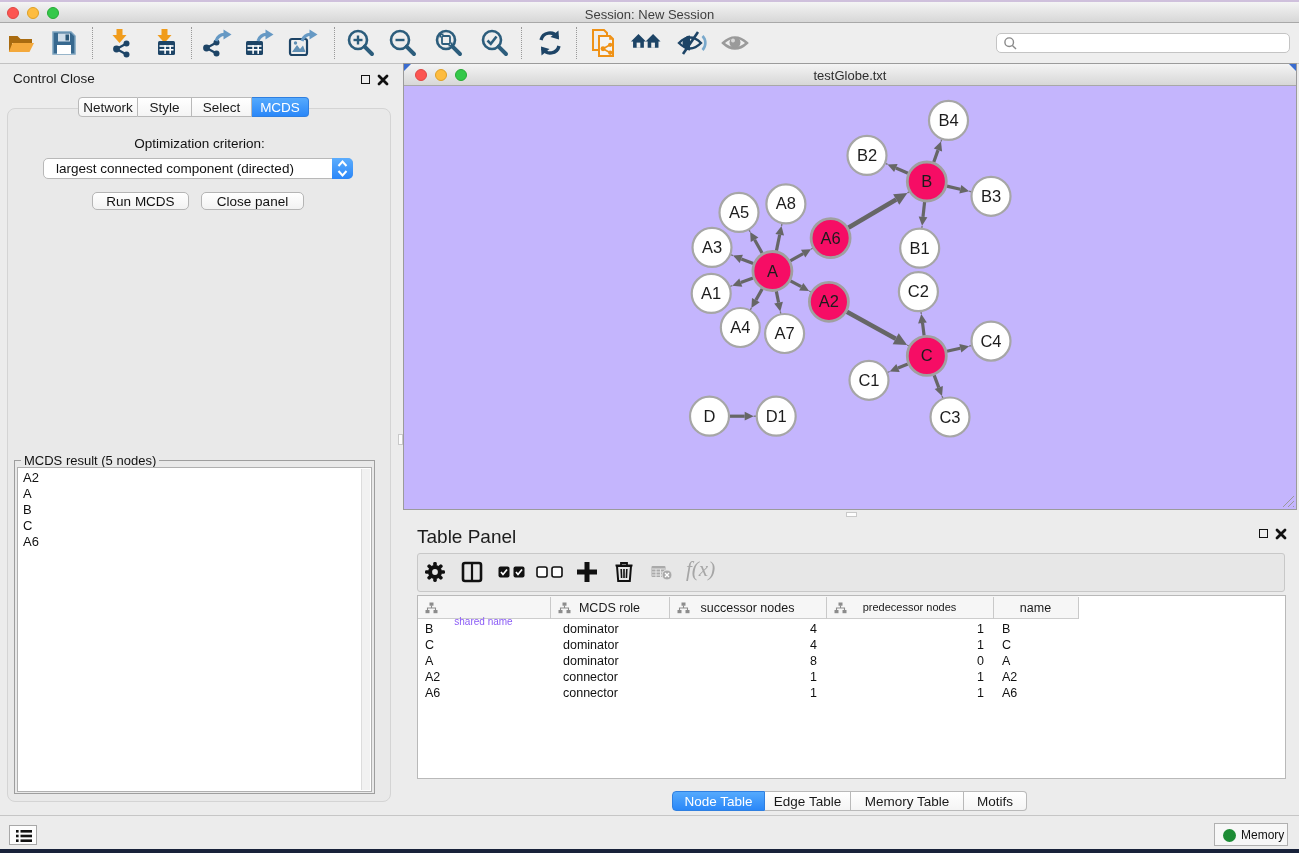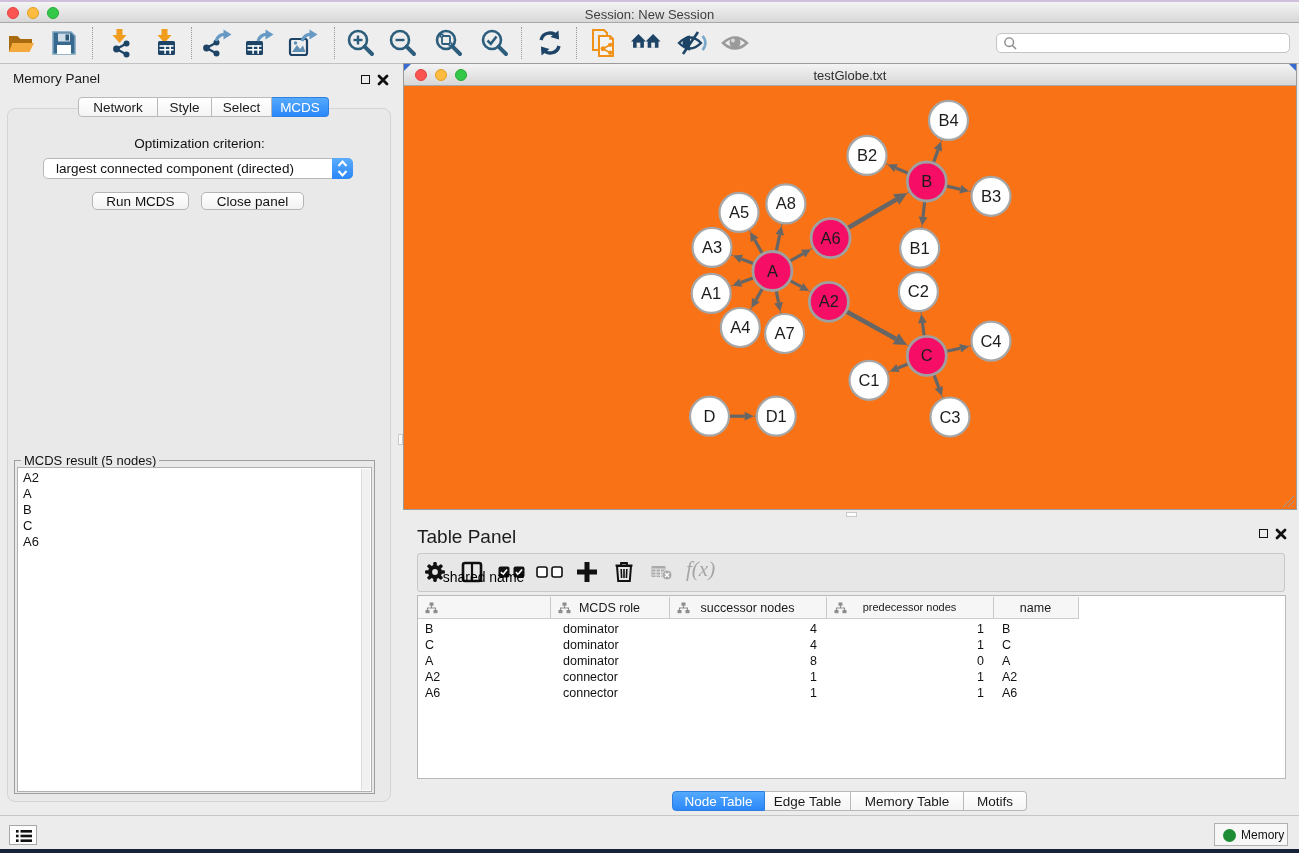--- a/index.html
+++ b/index.html
@@ -140,30 +140,30 @@
     <div style="position:absolute;left:521px;top:27px;height:32px;border-left:1px dotted #999"></div>
     <div style="position:absolute;left:576px;top:27px;height:32px;border-left:1px dotted #999"></div>
     <div style="position:absolute;left:996px;top:33px;width:294px;height:20px;background:#fff;border:1px solid #c4c4c4;border-radius:5px"></div>
     <svg style="position:absolute;left:1003px;top:36px" width="15" height="15" viewBox="0 0 15 15">
       <circle cx="6.2" cy="6.2" r="4.3" fill="none" stroke="#8a8a8a" stroke-width="1.4"></circle>
       <line x1="9.4" y1="9.4" x2="13" y2="13" stroke="#8a8a8a" stroke-width="1.4"></line>
     </svg>
   </div>
 
 <div class="abs" style="left:0;top:65px;width:399px;height:750px;background:#ececec">
-  <div class="abs" style="left:13px;top:6px;font-size:13.5px;color:#1c1c1c">Memory Panel</div>
+  <div class="abs" style="left:13px;top:6px;font-size:13.5px;color:#1c1c1c">Control Close</div>
   <div style="position:absolute;left:361px;top:10px;width:9px;height:9px;border:1.6px solid #111;box-sizing:border-box"></div>
     <svg style="position:absolute;left:377px;top:9px" width="12" height="12" viewBox="0 0 12 12">
       <path d="M2 2 L10 10 M10 2 L2 10" stroke="#111" stroke-width="2.8" stroke-linecap="round"></path>
     </svg>
 
   <div class="abs" style="left:7px;top:43px;width:384px;height:694px;background:#e9e9e9;border:1px solid #d4d4d4;border-radius:8px"></div>
 
   <div class="abs" style="left:78px;top:32px;height:20px;white-space:nowrap;font-size:0">
-    <span class="tabseg" style="width:80px;border-left:1px solid #b9b9b9;border-radius:4px 0 0 4px">Network</span><span class="tabseg" style="width:54px">Style</span><span class="tabseg" style="width:60px">Select</span><span class="tabseg tabsel" style="width:57px;border-radius:0 4px 4px 0">MCDS</span>
+    <span class="tabseg" style="width:60px;border-left:1px solid #b9b9b9;border-radius:4px 0 0 4px">Network</span><span class="tabseg" style="width:54px">Style</span><span class="tabseg" style="width:60px">Select</span><span class="tabseg tabsel" style="width:57px;border-radius:0 4px 4px 0">MCDS</span>
   </div>
   <div class="abs" style="left:0;top:71px;width:399px;text-align:center;font-size:13.5px;color:#111">Optimization criterion:</div>
 
   <div class="abs" style="left:43px;top:93px;width:310px;height:21px;background:#fff;border:1px solid #b8b8b8;border-radius:5px">
     <div class="abs" style="left:12px;top:2px;font-size:13.5px;color:#111">largest connected component (directed)</div>
     <div class="abs" style="right:-1px;top:-1px;width:21px;height:21px;border-radius:0 5px 5px 0;background:linear-gradient(#5cadfd,#2a86f8)">
       <svg width="21" height="21" viewBox="0 0 21 21">
           <path d="M6.5 8 L10.5 3.5 L14.5 8 M6.5 13 L10.5 17.5 L14.5 13" stroke="#fff" stroke-width="2" fill="none"></path>
         </svg>
     </div>
@@ -173,21 +173,21 @@
 
   <div class="abs" style="left:14px;top:395px;width:361px;height:334px;border:1px solid #9e9e9e">
     <div class="abs" style="left:6px;top:-8px;background:#e9e9e9;padding:0 3px;font-size:13px;color:#111">MCDS result (5 nodes)</div>
     <div class="abs" style="left:2px;top:6px;width:355px;height:325px;background:#fff;border:1px solid #b0b0b0">
       <div class="abs" style="left:5px;top:2px;font-size:13px;line-height:16.1px;color:#111">A2<br>A<br>B<br>C<br>A6</div>
       <div class="abs" style="right:1px;top:1px;width:9px;height:321px;background:#f1f1f1;border-left:1px solid #dcdcdc"></div>
     </div>
   </div>
 </div>
 
-<div class="abs" style="left:403px;top:63px;width:894px;height:447px;border:1px solid #9b9b9b;background:#f97316">
+<div class="abs" style="left:403px;top:63px;width:894px;height:447px;border:1px solid #9b9b9b;background:#c4b5fd">
   <div class="abs titlebar" style="left:0;top:0;width:892px;height:22px">
     <div style="position:absolute;left:11px;top:5px;width:12px;height:12px;border-radius:50%;background:#fc5551;border:1px solid #df4643;box-sizing:border-box"></div>
       <div style="position:absolute;left:31px;top:5px;width:12px;height:12px;border-radius:50%;background:#fdbc40;border:1px solid #dfa023;box-sizing:border-box"></div>
       <div style="position:absolute;left:51px;top:5px;width:12px;height:12px;border-radius:50%;background:#34c84a;border:1px solid #27aa35;box-sizing:border-box"></div>
     <div class="abs" style="left:0;top:4px;width:100%;text-align:center;font-size:13px;color:#2e2e2e">testGlobe.txt</div>
   </div>
   <svg class="abs" style="left:0;top:22px" width="892" height="423" viewBox="404 86 892 423" font-family="'Liberation Sans',sans-serif">
       <line x1="753.1" y1="278.0" x2="740.8" y2="282.6" stroke="#666" stroke-width="3.2"></line>
       <line x1="732.3" y1="285.7" x2="730.0" y2="286.5" stroke="#777" stroke-width="1.3"></line>
       <polygon points="732.3,285.7 739.3,278.4 742.3,286.7" fill="#666"></polygon>
@@ -354,21 +354,21 @@
 <svg style="position:absolute;left:651px;top:563px" width="22" height="18" viewBox="0 0 22 18">
     <rect x="0.5" y="3" width="14" height="11" rx="1" fill="#aaa"></rect>
     <path d="M1 6 L14 6 M1 9 L14 9 M1 12 L14 12 M5 6 L5 14 M9.5 6 L9.5 14" stroke="#e7e7e7" stroke-width="1"></path>
     <circle cx="16" cy="12" r="5" fill="#aaa" stroke="#e7e7e7" stroke-width="1"></circle>
     <path d="M14 10 L18 14 M18 10 L14 14" stroke="#fff" stroke-width="1.4"></path>
   </svg>
 <div style="position:absolute;left:686px;top:557px;width:40px;height:30px;font:italic 21px 'Liberation Serif',serif;color:#a6a6a6">f(x)</div>
 
 <div class="abs" style="left:417px;top:595px;width:869px;height:184px;background:#fff;border:1px solid #b9b9b9"></div>
 <div class="abs" style="left:418px;top:596px;width:660px;height:23px;background:#f6f6f6;border-bottom:1px solid #cdcdcd"></div>
-<div class="abs" style="left:417px;top:569px;width:133px;text-align:center;font-size:14px;color:#000000">shared name</div>
+<div class="abs" style="left:417px;top:616px;width:133px;text-align:center;font-size:10px;color:#8b5cf6">shared name</div>
 <svg style="position:absolute;left:425px;top:602px" width="13" height="12" viewBox="0 0 13 12">
     <rect x="4.5" y="0.5" width="4" height="3.2" fill="#8c8c8c"></rect>
     <path d="M6.5 3.5 L6.5 6 M2.5 8.5 L2.5 6 L10.5 6 L10.5 8.5" stroke="#8c8c8c" stroke-width="1.1" fill="none"></path>
     <rect x="0.5" y="8" width="4" height="3.2" fill="#8c8c8c"></rect>
     <rect x="8.5" y="8" width="4" height="3.2" fill="#8c8c8c"></rect>
   </svg>
 <div class="abs" style="left:550px;top:601px;width:119px;text-align:center;font-size:12.5px;color:#1a1a1a">MCDS role</div>
 <svg style="position:absolute;left:558px;top:602px" width="13" height="12" viewBox="0 0 13 12">
     <rect x="4.5" y="0.5" width="4" height="3.2" fill="#8c8c8c"></rect>
     <path d="M6.5 3.5 L6.5 6 M2.5 8.5 L2.5 6 L10.5 6 L10.5 8.5" stroke="#8c8c8c" stroke-width="1.1" fill="none"></path>

